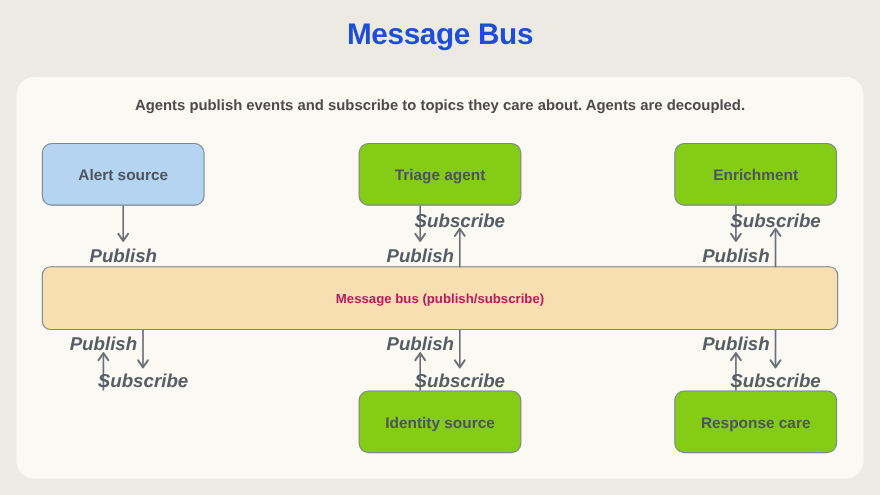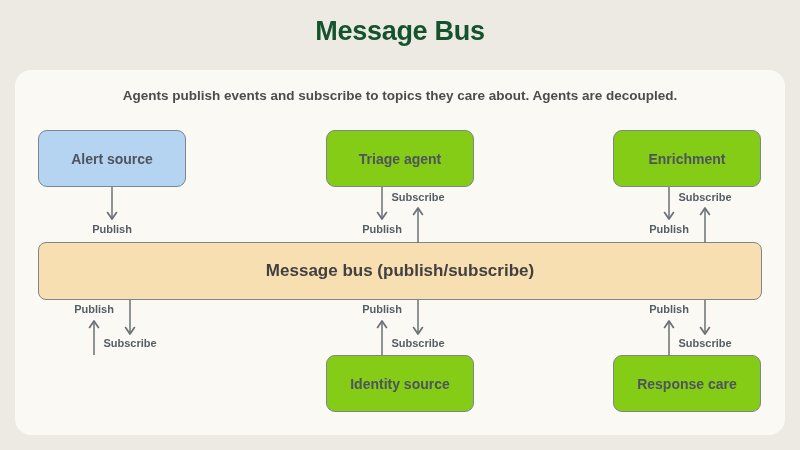--- a/index.html
+++ b/index.html
@@ -4,21 +4,21 @@
 <style>
   html,body { margin:0; padding:0; }
   .stage {
     position:relative; width:800px; height:450px;
     background:#ECEAE3; overflow:hidden;
     font-family:"Liberation Sans", sans-serif;
   }
   .title {
     position:absolute; top:16px; left:0; width:100%;
     text-align:center; font-size:27px; font-weight:700;
-    color:#14532d; letter-spacing:-0.3px;
+    color:#1d4ed8; letter-spacing:-0.3px;
   }
   .panel {
     position:absolute; left:15px; top:70px; width:770px; height:365px;
     background:#FAF9F3; border-radius:16px;
   }
   .subtitle {
     position:absolute; top:88px; left:0; width:100%;
     text-align:center; font-size:13.5px; font-weight:700; color:#4C4C4C;
   }
   .node {
@@ -29,25 +29,25 @@
   }
   .blue  { background:#B5D4F2; }
   .green { background:#84cc16; }
   .c1 { left:38px; }  .c2 { left:326px; } .c3 { left:613px; }
   .r1 { top:130px; }  .r2 { top:355px; }
   .bus {
     position:absolute; left:38px; top:242px; width:724px; height:58px;
     box-sizing:border-box; background:#F8DFB2;
     border:1.5px solid #7E858C; border-radius:8px;
     display:flex; align-items:center; justify-content:center;
-    font-size:17px; font-weight:600; color:#404040;
+    font-size:12px; font-weight:600; color:#be185d;
   }
   .edge-label {
     position:absolute; transform:translateX(-50%);
-    font-size:11px; font-weight:600; color:#575D64; white-space:nowrap;
+    font-size:17px; font-weight:600; color:#575D64; white-space:nowrap;font-style:italic;
   }
   svg.arrows { position:absolute; left:0; top:0; pointer-events:none; }
 </style>
 </head>
 <body>
 
 <div class="stage">
 
   <div class="title">Message Bus</div>
 

